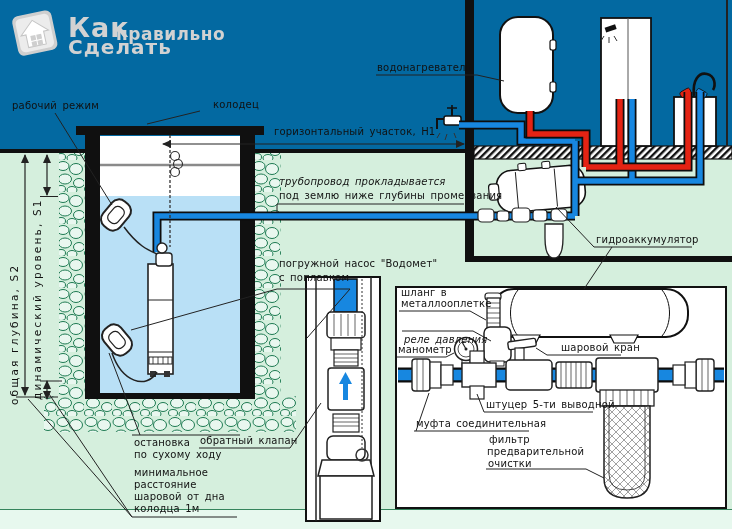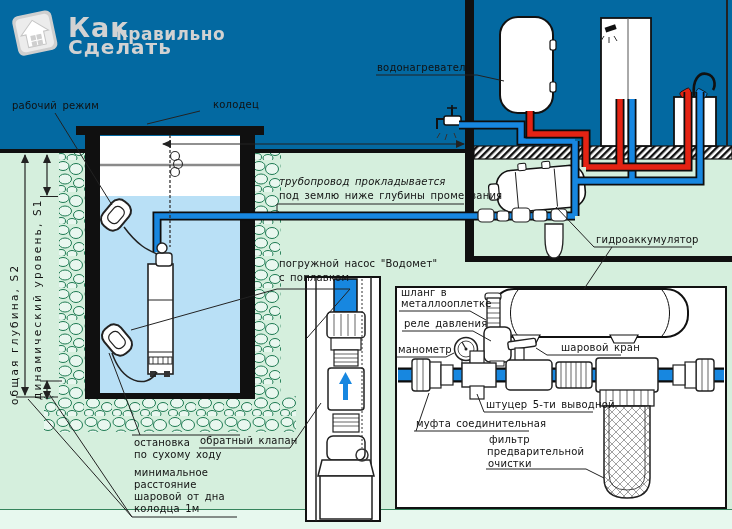--- a/index.html
+++ b/index.html
@@ -297,36 +297,37 @@
   </svg>
   <div class="w1">Как</div>
   <div class="w2">правильно</div>
   <div class="w3">Сделать</div>
 </div>
 
 <div class="lbl" style="left:12px;top:100px;">рабочий режим</div>
 <div class="lbl" style="left:201px;top:99px;padding-left:12px;">колодец</div>
 <div class="rot" style="left:8px;top:405px;">общая глубина, S2</div>
 <div class="rot" style="left:31px;top:400px;">динамический уровень, S1</div>
+<div class="lbl" style="left:274px;top:126px;">горизонтальный участок, H1</div>
 <div class="lbl" style="left:279px;top:176px;font-style:italic;">трубопровод прокладывается</div>
 <div class="lbl" style="left:279px;top:190px;">под землю ниже глубины промерзания</div>
 <div class="lbl" style="left:279px;top:258px;">погружной насос "Водомет"</div>
 <div class="lbl" style="left:279px;top:272px;">с поплавком</div>
 <div class="lbl" style="left:377px;top:62px;">водонагреватель</div>
 <div class="lbl" style="left:596px;top:234px;">гидроаккумулятор</div>
 <div class="lbl" style="left:134px;top:437px;">остановка</div>
 <div class="lbl" style="left:134px;top:449px;">по сухому ходу</div>
 <div class="lbl" style="left:134px;top:467px;">минимальное</div>
 <div class="lbl" style="left:134px;top:479px;">расстояние</div>
 <div class="lbl" style="left:134px;top:491px;">шаровой от дна</div>
 <div class="lbl" style="left:134px;top:503px;">колодца 1м</div>
 <div class="lbl" style="left:200px;top:435px;">обратный клапан</div>
 <div class="lbl" style="left:401px;top:287px;">шланг в</div>
 <div class="lbl" style="left:401px;top:298px;">металлооплетке</div>
-<div class="lbl" style="left:404px;top:318px;">реле давления</div>
+<div class="lbl" style="left:404px;top:334px;font-style:italic;">реле давления</div>
 <div class="lbl" style="left:398px;top:344px;">манометр</div>
 <div class="lbl" style="left:549px;top:342px;padding-left:12px;">шаровой кран</div>
 <div class="lbl" style="left:486px;top:399px;">штуцер 5-ти выводной</div>
 <div class="lbl" style="left:416px;top:418px;">муфта соединительная</div>
 <div class="lbl" style="left:489px;top:434px;">фильтр</div>
 <div class="lbl" style="left:487px;top:446px;">предварительной</div>
 <div class="lbl" style="left:488px;top:458px;">очистки</div>
 
 </div>
 

